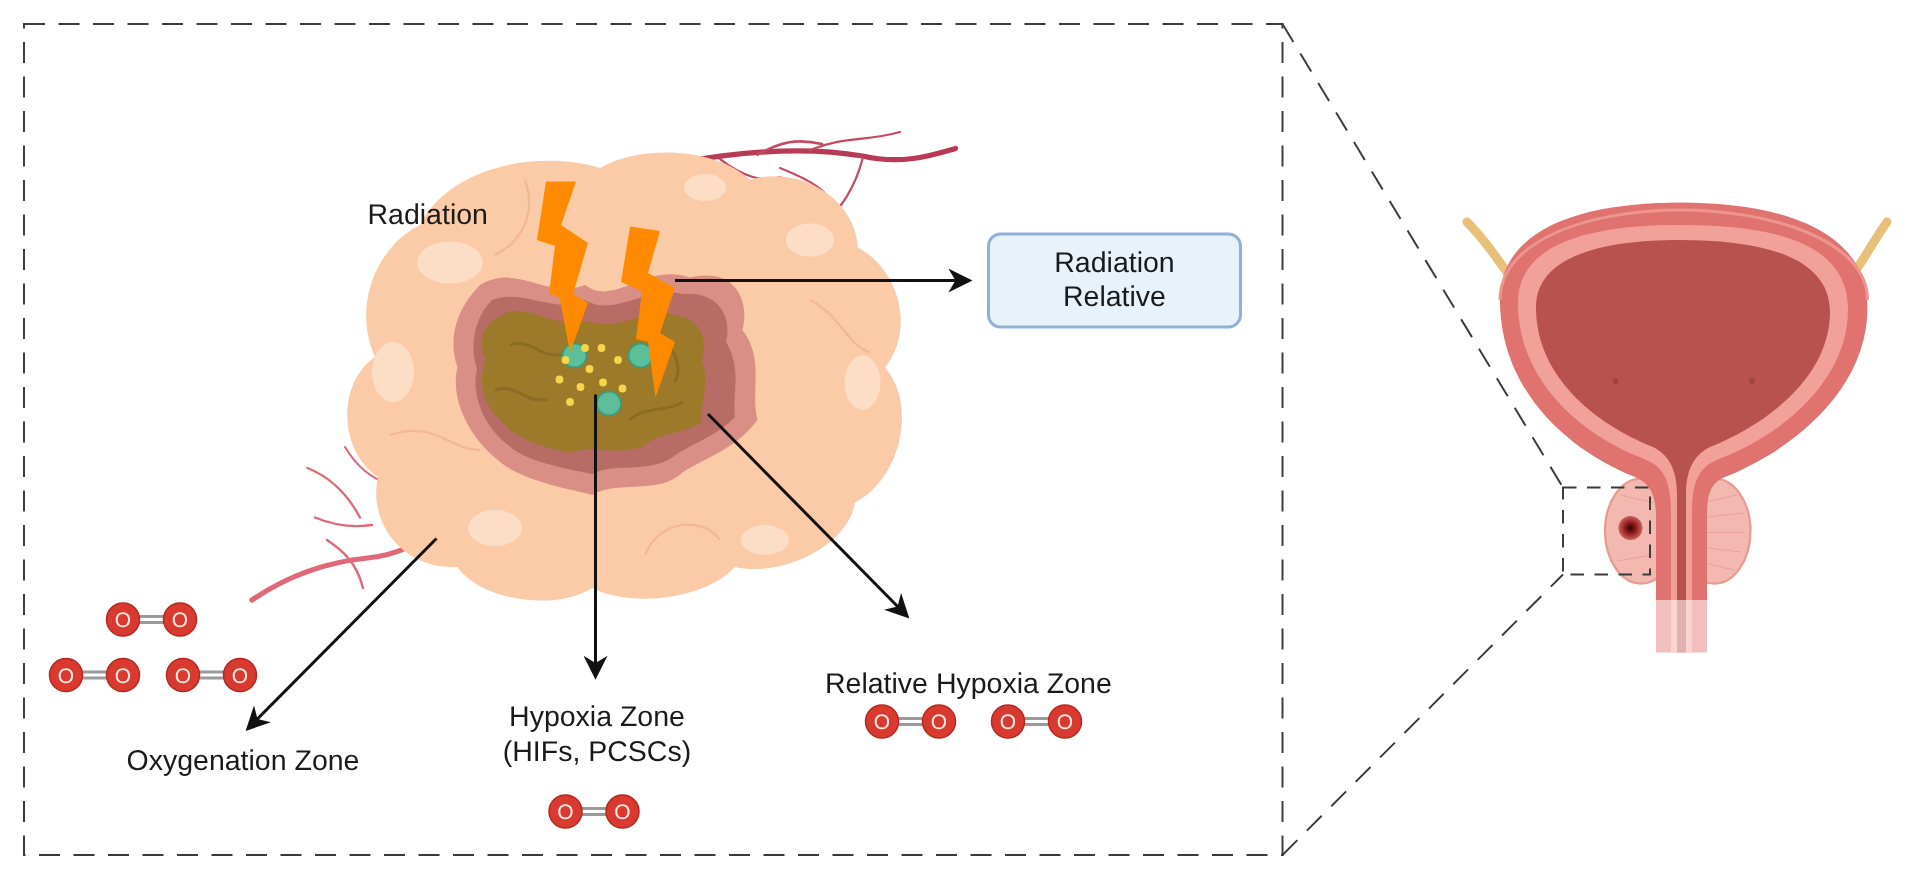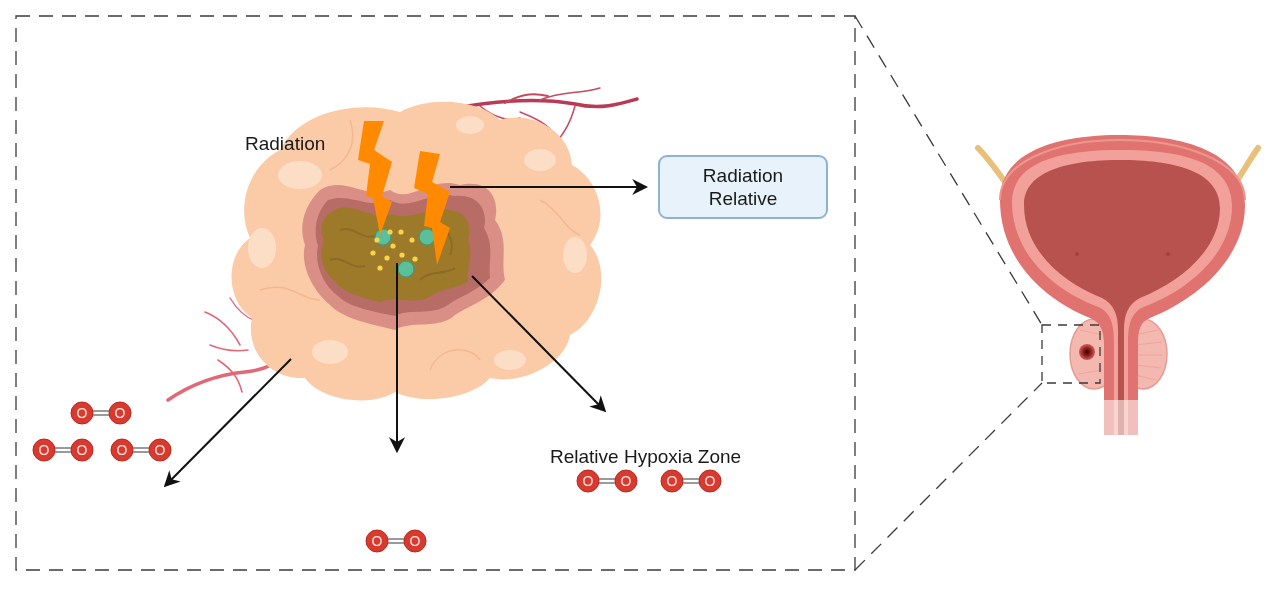--- a/index.html
+++ b/index.html
@@ -209,17 +209,22 @@
   </svg>
 
   <div class="lbl" style="left:245px; top:132px;">Radiation</div>
 
   <div class="box-label">
     <span>Radiation</span>
     <span>Relative</span>
   </div>
 
   <div class="lbl" style="left:82px; top:496px; width:160px;">
+    <div>Oxygenation Zone</div>
   </div>
 
+  <div class="lbl" style="left:316px; top:467px; width:164px;">
+    <div>Hypoxia Zone</div>
+    <div>(HIFs, PCSCs)</div>
+  </div>
 
   <div class="lbl" style="left:550px; top:433px;margin-top:12px;">Relative Hypoxia Zone</div>
 </div>
 
 </body></html>

